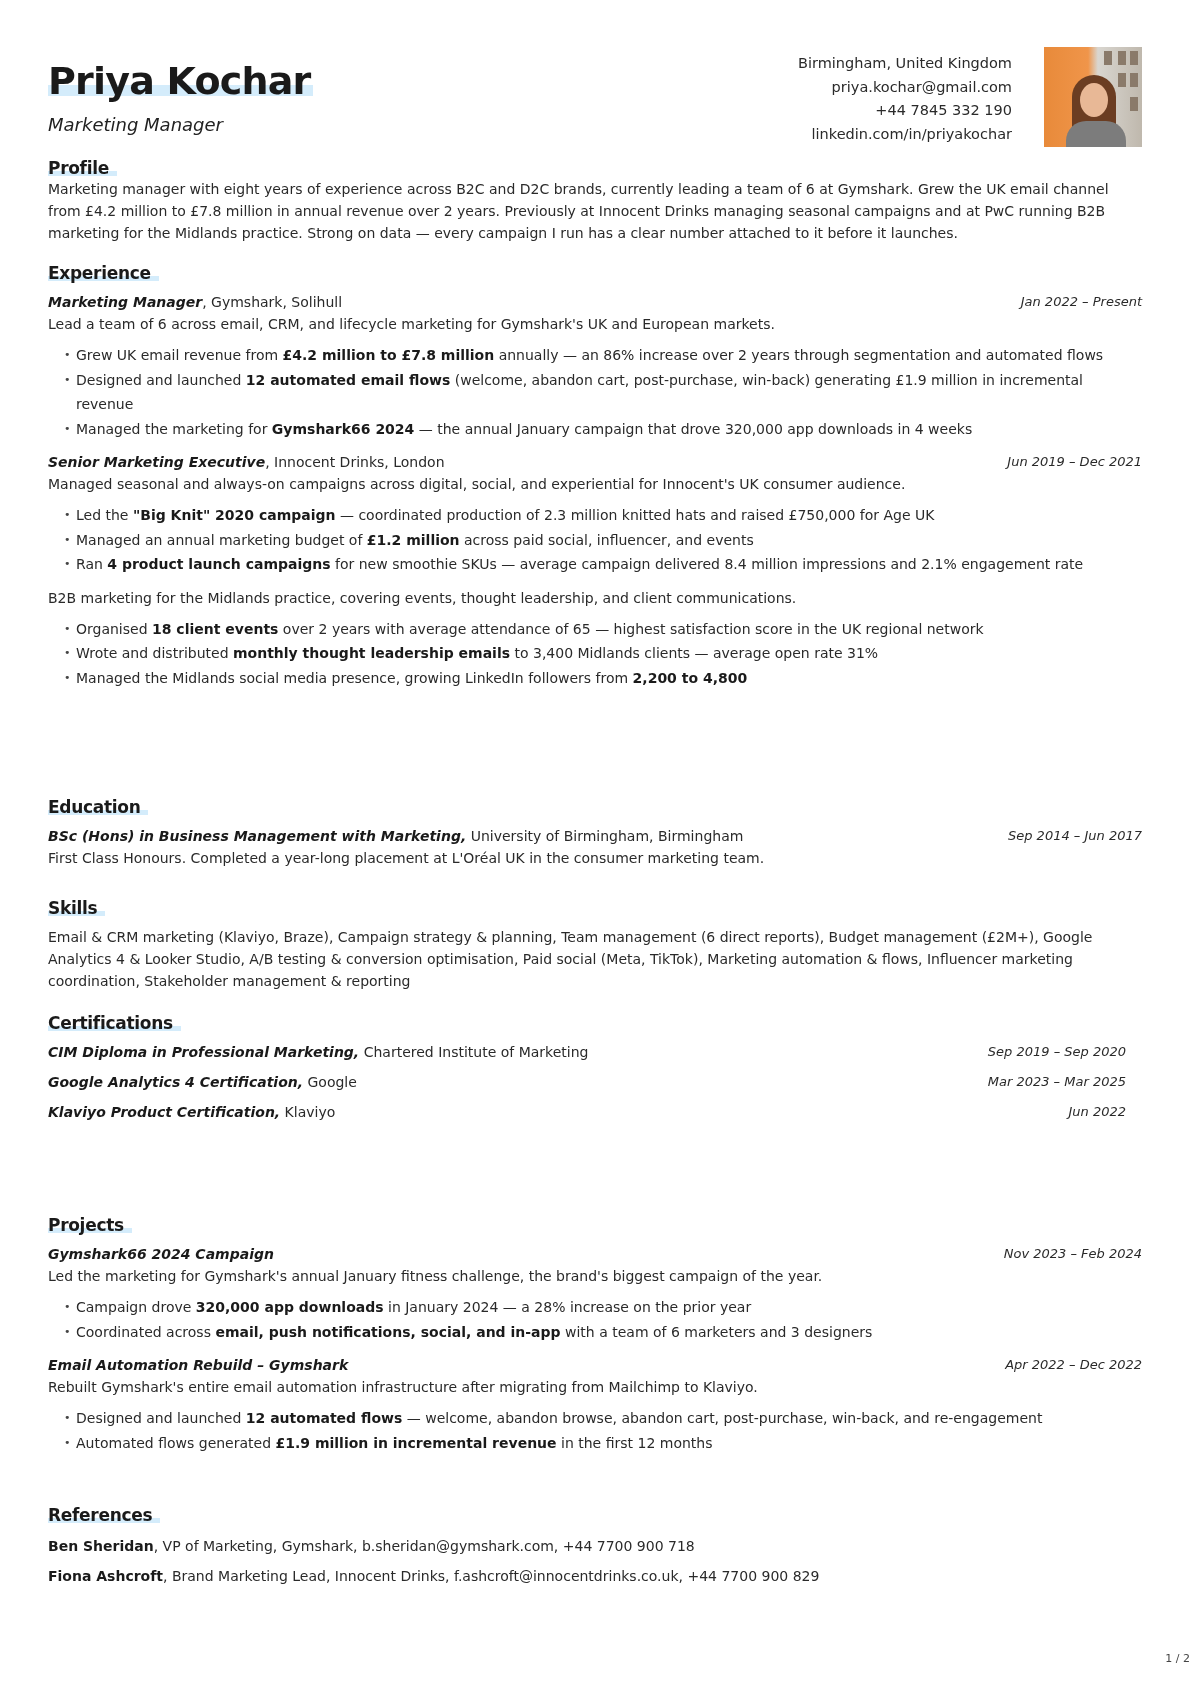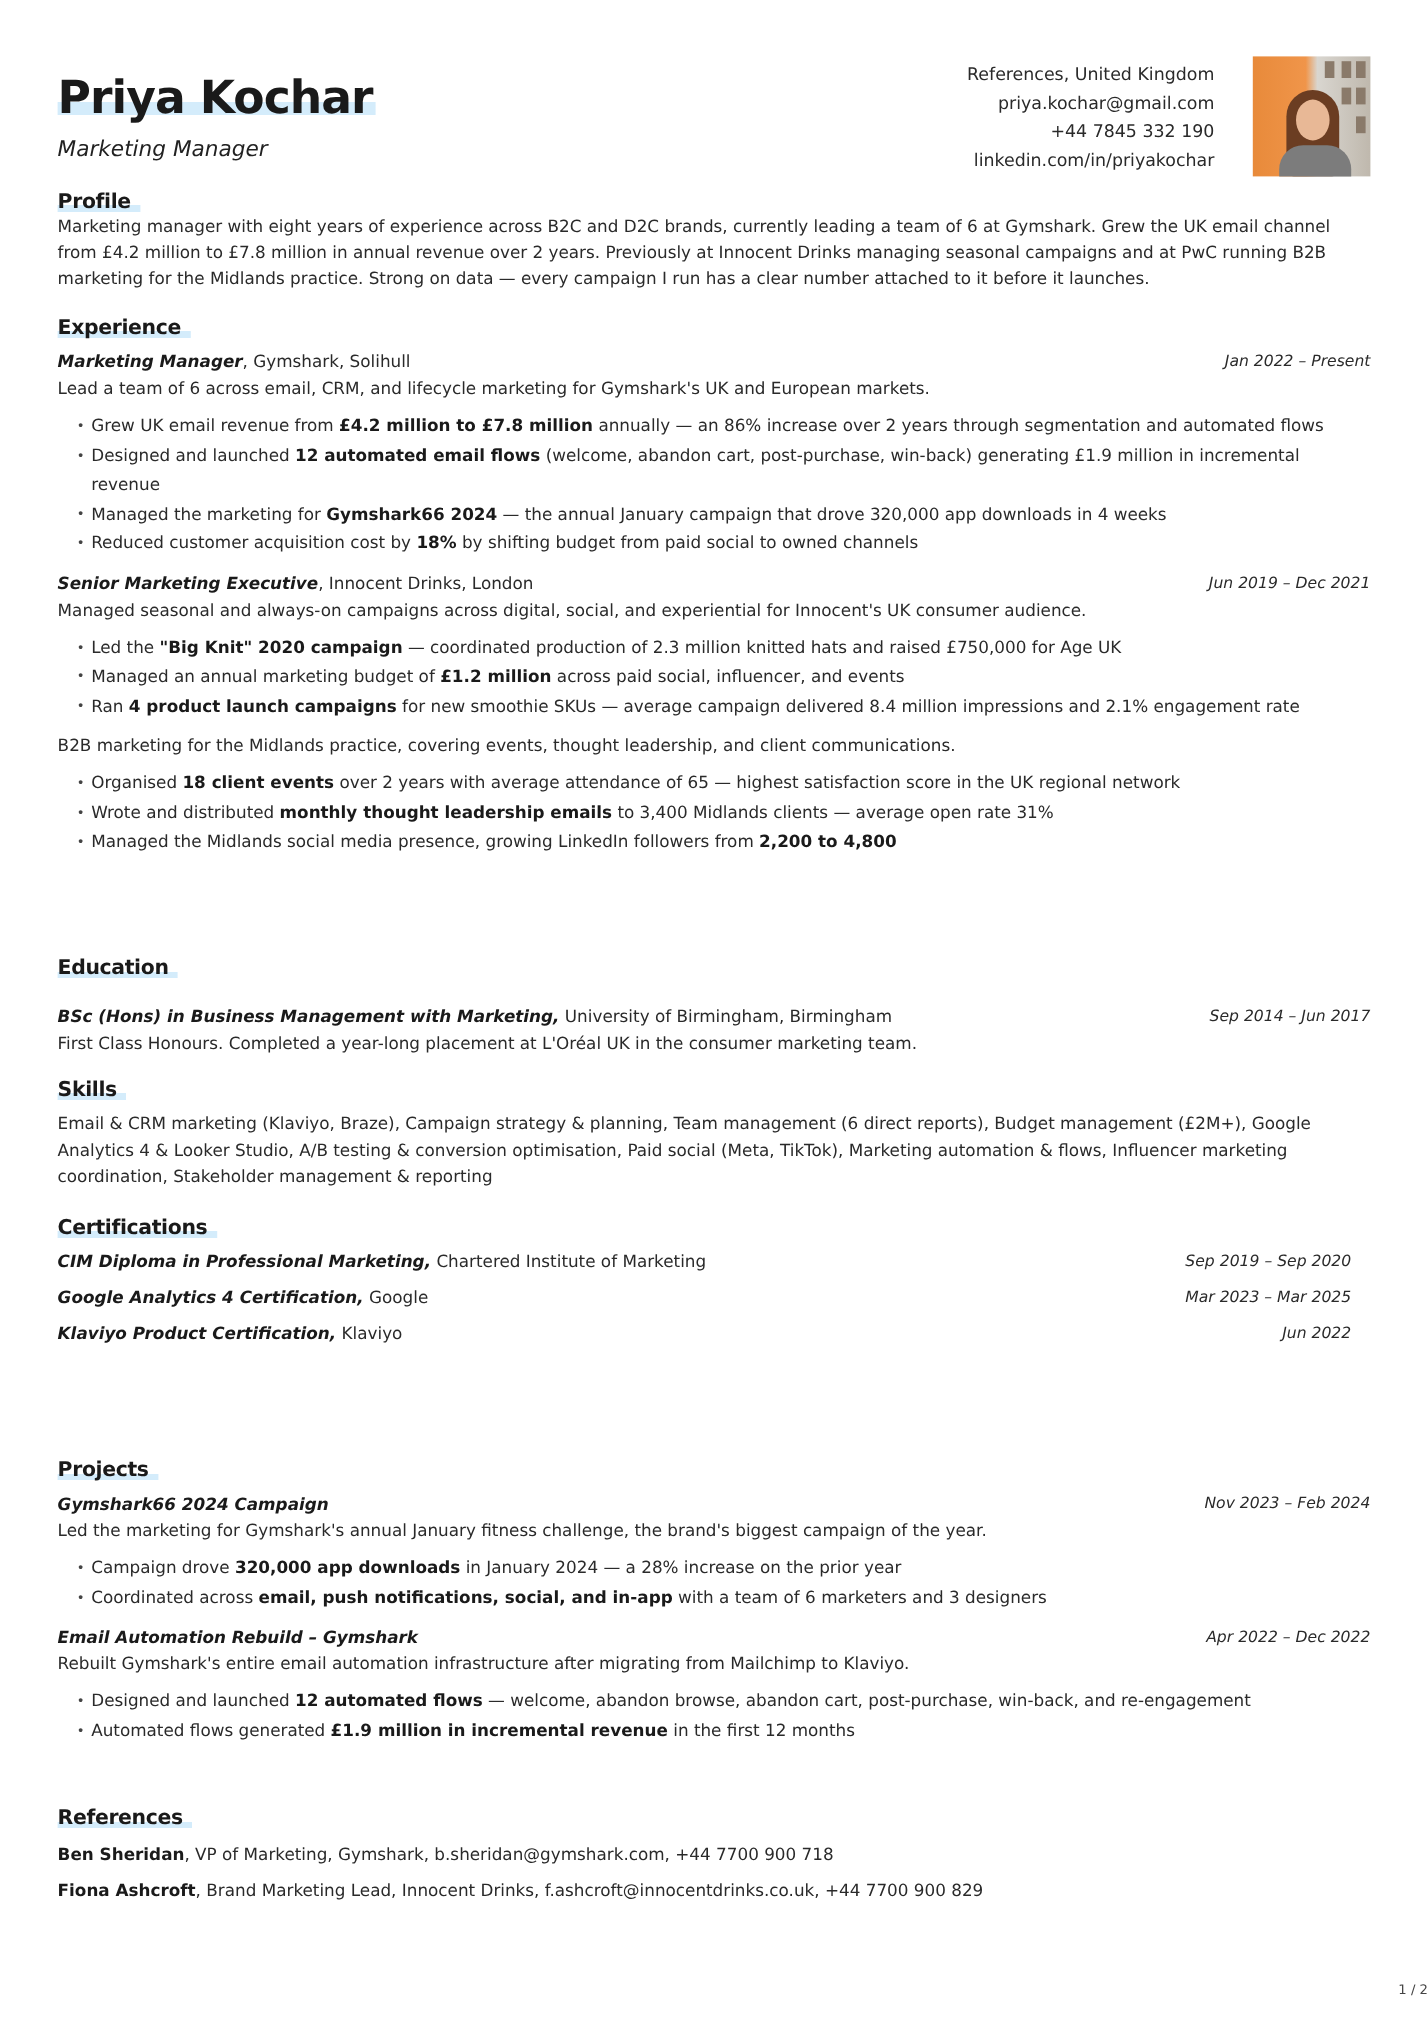--- a/index.html
+++ b/index.html
@@ -54,21 +54,21 @@
 </style>
 </head>
 <body>
 
 <div class="page">
 
   <div class="header">
     <h1 class="name">Priya Kochar</h1>
     <div class="jobtitle">Marketing Manager</div>
     <div class="contact">
-      <div>References, United Kingdom</div>
+      <div>Birmingham, United Kingdom</div>
       <div>priya.kochar@gmail.com</div>
       <div>+44 7845 332 190</div>
       <div>linkedin.com/in/priyakochar</div>
     </div>
     <div class="photo">
       <div class="win" style="left:60px;top:4px"></div>
       <div class="win" style="left:74px;top:4px"></div>
       <div class="win" style="left:86px;top:4px"></div>
       <div class="win" style="left:74px;top:26px"></div>
       <div class="win" style="left:86px;top:26px"></div>
@@ -90,21 +90,20 @@
     <div style="margin-top:8px">
       <div class="entry-head">
         <span class="role">Marketing Manager</span><span>, Gymshark, Solihull</span>
         <span class="date">Jan 2022 – Present</span>
       </div>
       <p class="p">Lead a team of 6 across email, CRM, and lifecycle marketing for Gymshark's UK and European markets.</p>
       <ul class="bul">
         <li><span>Grew UK email revenue from </span><b>£4.2 million to £7.8 million</b><span> annually — an 86% increase over 2 years through segmentation and automated flows</span></li>
         <li><span>Designed and launched </span><b>12 automated email flows</b><span> (welcome, abandon cart, post-purchase, win-back) generating £1.9 million in incremental revenue</span></li>
         <li><span>Managed the marketing for </span><b>Gymshark66 2024</b><span> — the annual January campaign that drove 320,000 app downloads in 4 weeks</span></li>
-        <li><span>Reduced customer acquisition cost by </span><b>18%</b><span> by shifting budget from paid social to owned channels</span></li>
       </ul>
     </div>
 
     <div style="margin-top:10px">
       <div class="entry-head">
         <span class="role">Senior Marketing Executive</span><span>, Innocent Drinks, London</span>
         <span class="date">Jun 2019 – Dec 2021</span>
       </div>
       <p class="p">Managed seasonal and always-on campaigns across digital, social, and experiential for Innocent's UK consumer audience.</p>
       <ul class="bul">
@@ -119,21 +118,21 @@
       <ul class="bul">
         <li><span>Organised </span><b>18 client events</b><span> over 2 years with average attendance of 65 — highest satisfaction score in the UK regional network</span></li>
         <li><span>Wrote and distributed </span><b>monthly thought leadership emails</b><span> to 3,400 Midlands clients — average open rate 31%</span></li>
         <li><span>Managed the Midlands social media presence, growing LinkedIn followers from </span><b>2,200 to 4,800</b><span></span></li>
       </ul>
     </div>
   </div>
 
   <div class="sec" style="top:797px">
     <h2 class="section-title">Education</h2>
-    <div class="entry-head" style="margin-top:20px">
+    <div class="entry-head" style="margin-top:8px">
       <span class="role">BSc (Hons) in Business Management with Marketing,</span><span> University of Birmingham, Birmingham</span>
       <span class="date">Sep 2014 – Jun 2017</span>
     </div>
     <p class="p">First Class Honours. Completed a year-long placement at L'Oréal UK in the consumer marketing team.</p>
   </div>
 
   <div class="sec" style="top:898px">
     <h2 class="section-title">Skills</h2>
     <p class="p" style="margin-top:8px">Email &amp; CRM marketing (Klaviyo, Braze), Campaign strategy &amp; planning, Team management (6 direct reports), Budget management (£2M+), Google Analytics 4 &amp; Looker Studio, A/B testing &amp; conversion optimisation, Paid social (Meta, TikTok), Marketing automation &amp; flows, Influencer marketing coordination, Stakeholder management &amp; reporting</p>
   </div>

